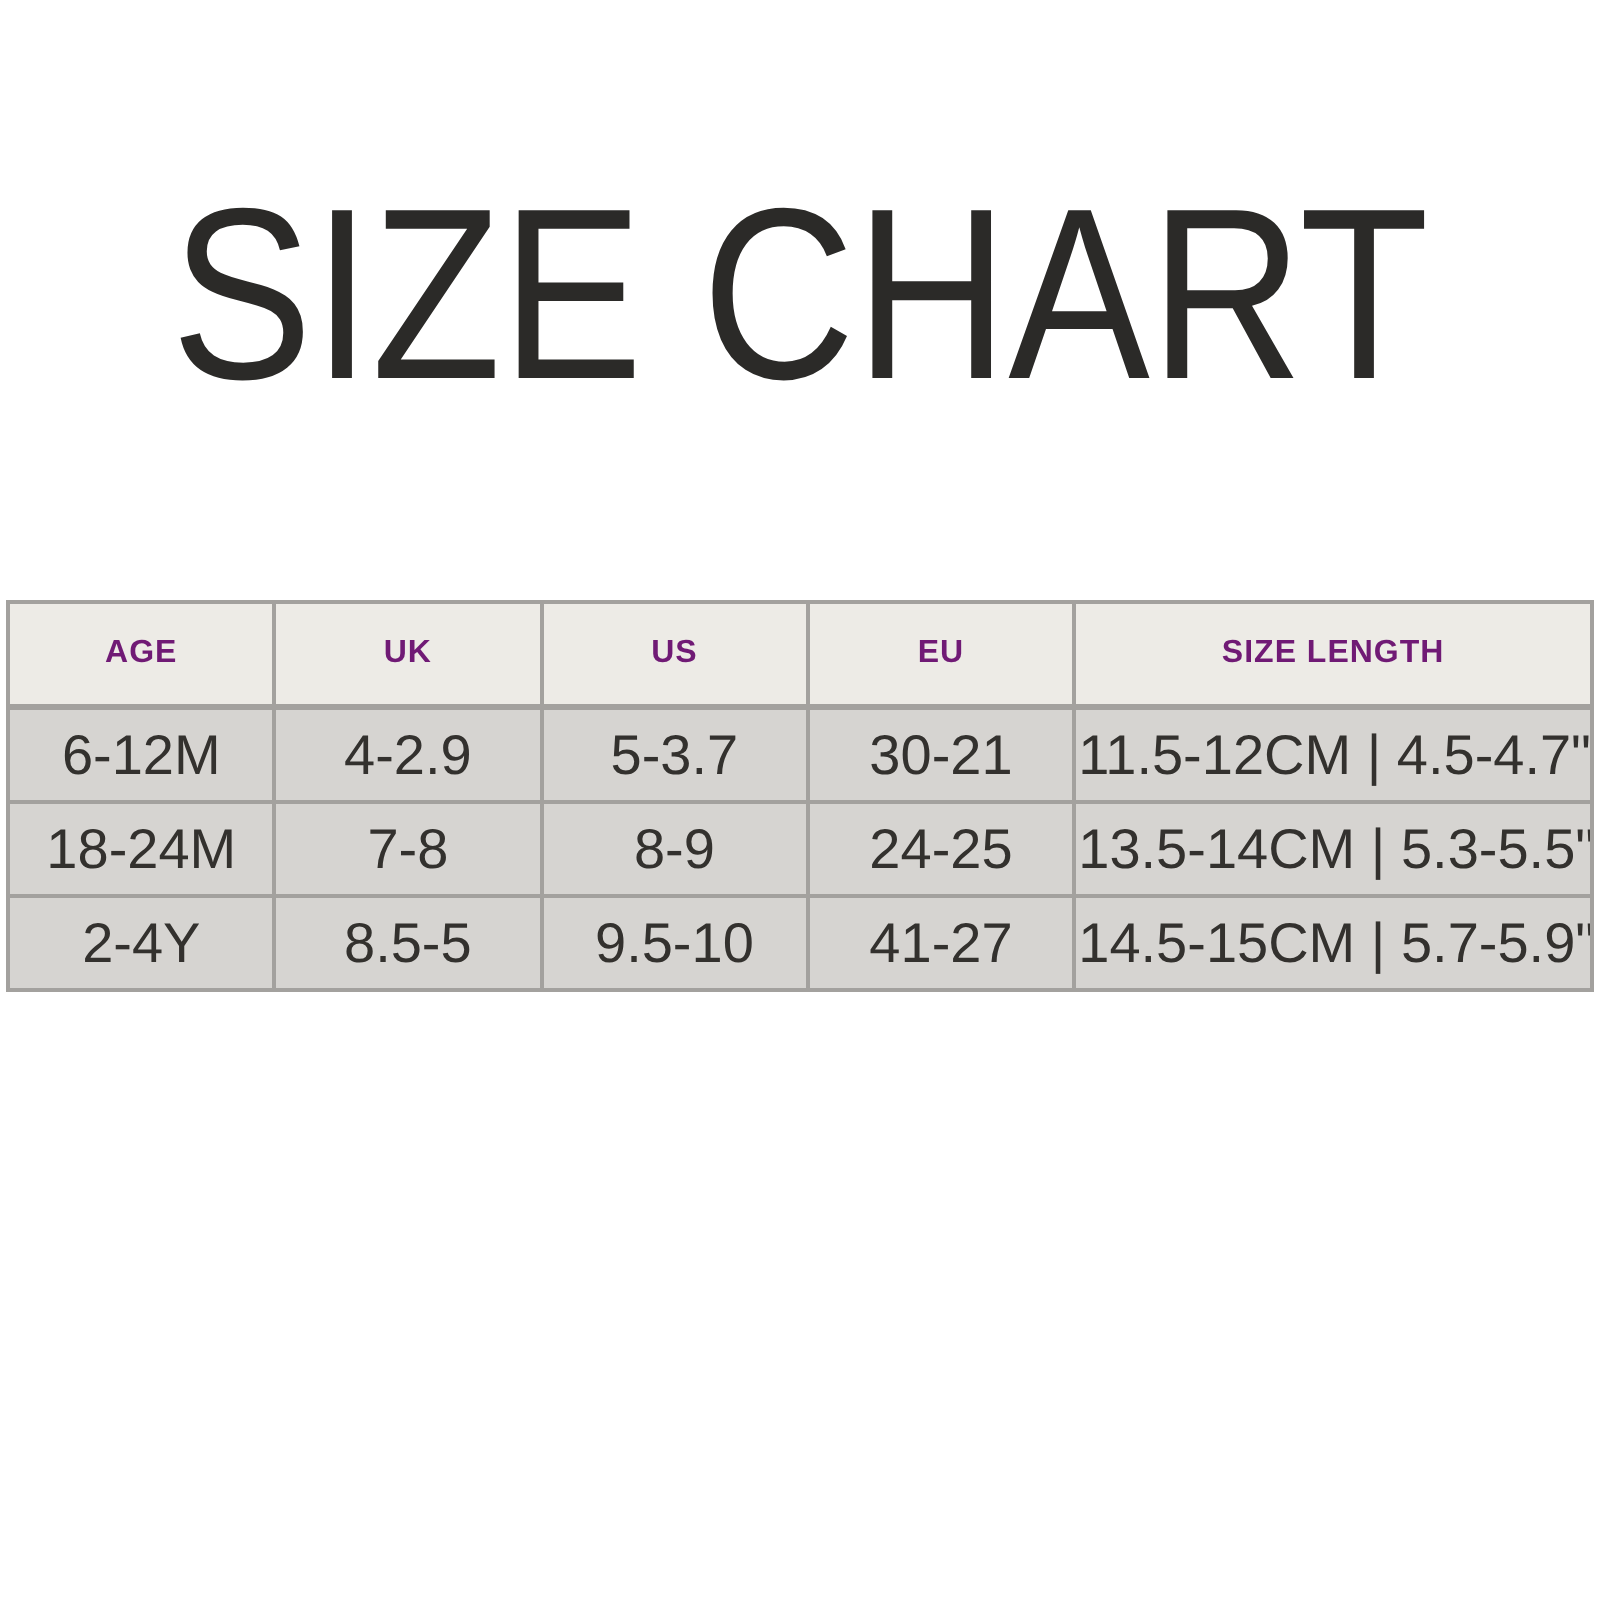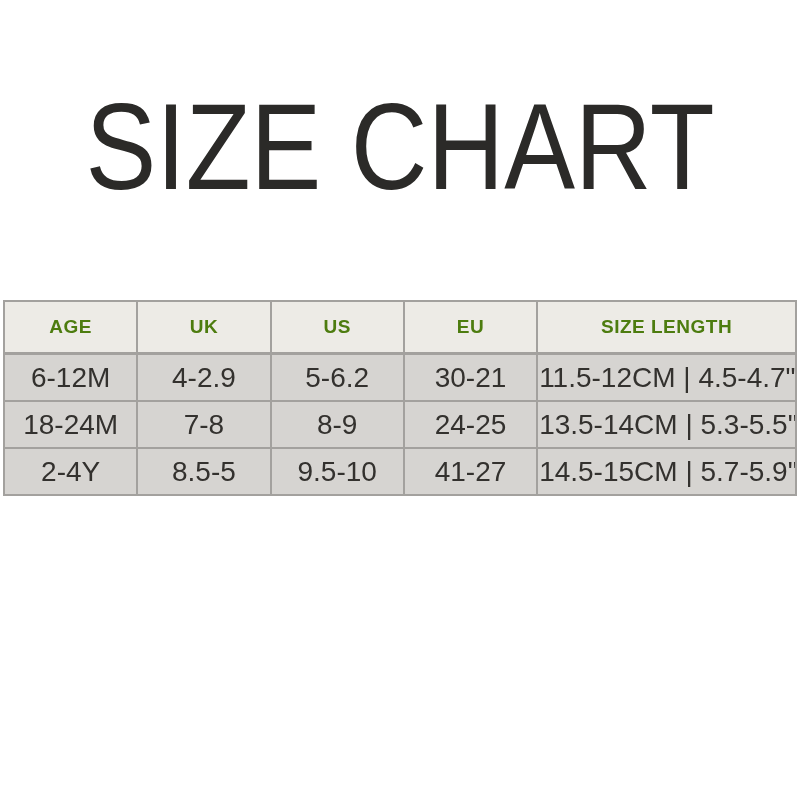--- a/index.html
+++ b/index.html
@@ -46,24 +46,24 @@
   table.size-chart td {
     border: 2px solid #a3a19e;
     text-align: center;
     vertical-align: middle;
     white-space: nowrap;
     overflow: hidden;
   }
   table.size-chart th {
     background: #edebe6;
     height: 48px;
-    font-size: 19px;
+    font-size: 16px;
     font-weight: 700;
     letter-spacing: 0.5px;
-    color: #4d7c0f;
+    color: #701a75;
     border-bottom: 3px solid #a3a19e;
   }
   table.size-chart td {
     background: #d6d4d1;
     height: 43px;
     font-size: 28px;
     font-weight: 400;
     color: #33312e;
   }
   table.size-chart th:nth-child(-n+4),
@@ -88,21 +88,21 @@
           <th>UK</th>
           <th>US</th>
           <th>EU</th>
           <th>SIZE LENGTH</th>
         </tr>
     </thead>
     <tbody>
         <tr>
           <td>6-12M</td>
           <td>4-2.9</td>
-          <td>5-6.2</td>
+          <td>5-3.7</td>
           <td>30-21</td>
           <td>11.5-12CM | 4.5-4.7"</td>
         </tr>
         <tr>
           <td>18-24M</td>
           <td>7-8</td>
           <td>8-9</td>
           <td>24-25</td>
           <td>13.5-14CM | 5.3-5.5"</td>
         </tr>

